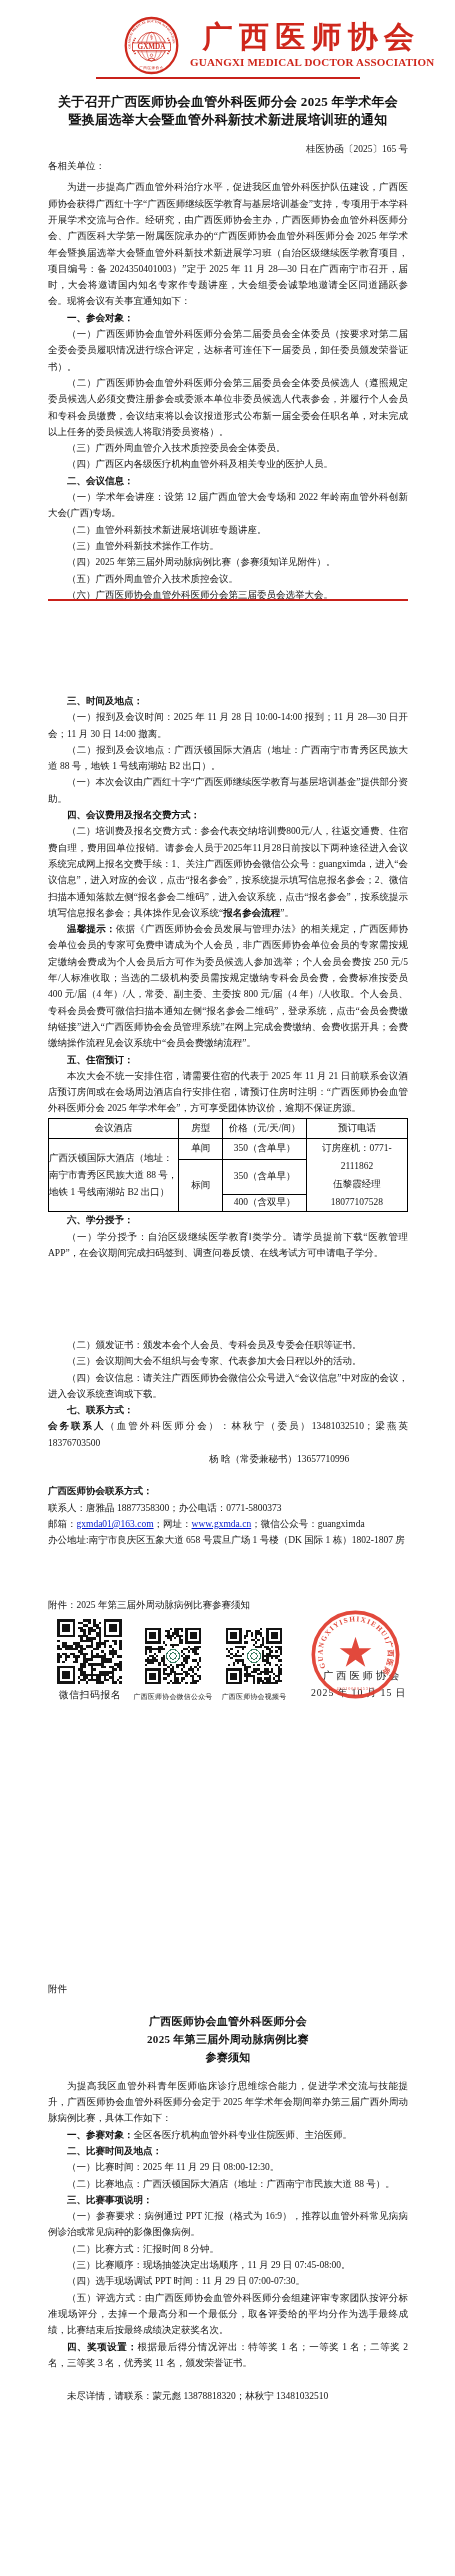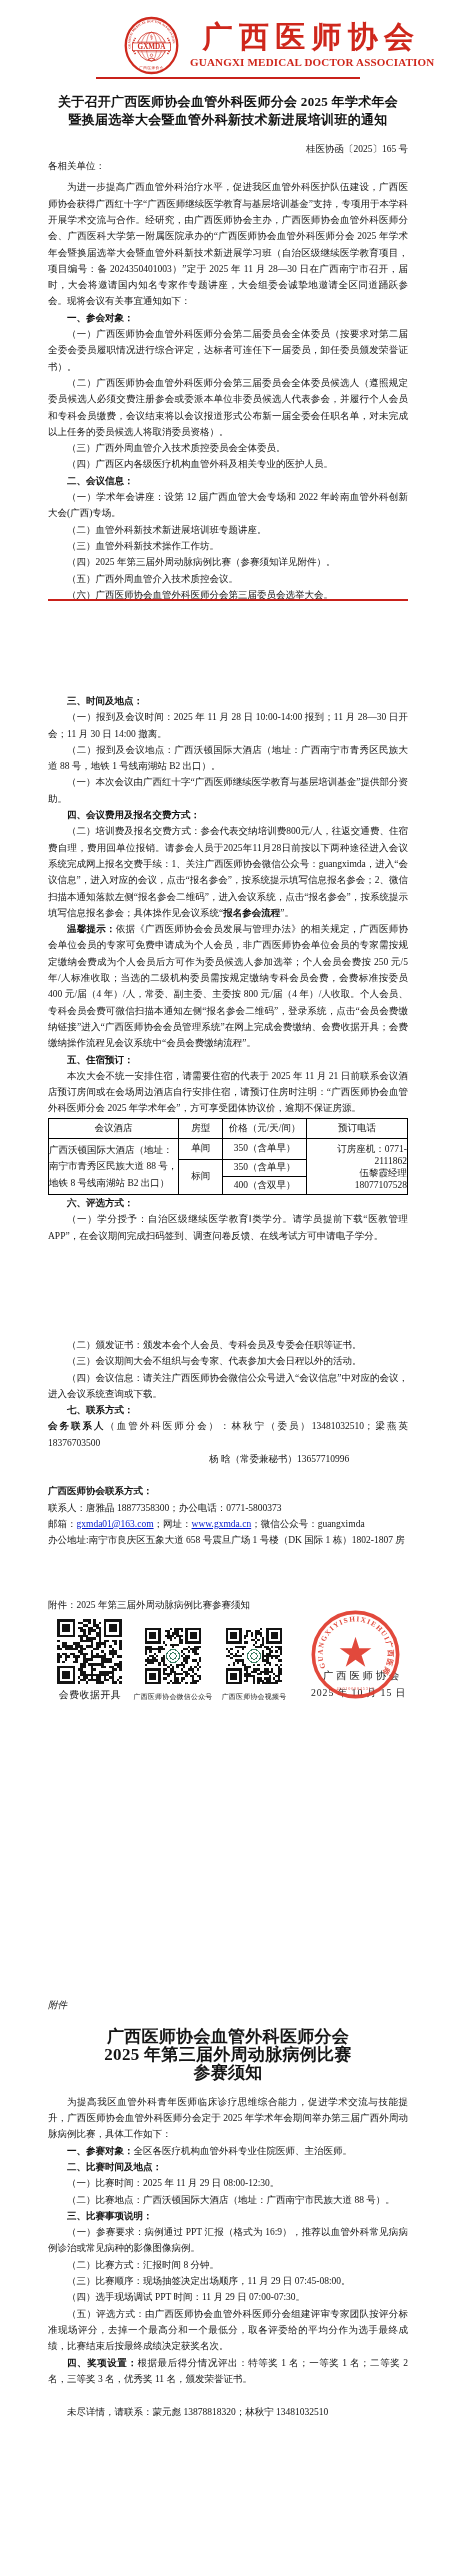--- a/index.html
+++ b/index.html
@@ -26,33 +26,33 @@
   .p1-footer .row{display:flex;justify-content:space-between;align-items:flex-start;margin-top:48px;}
   .p1-footer .row span{color:#c9211a;font-weight:700;font-size:9.2px;font-family:"Liberation Sans",sans-serif;white-space:nowrap;}
   
   table.hotel{border-collapse:collapse;width:100%;table-layout:fixed;margin-top:1.1px;}
   table.hotel th,table.hotel td{border:0.9px solid #000;font-size:9.5px;font-weight:400;padding:0;}
   table.hotel th{height:19.5px;text-align:center;}
   td.hotelcell{padding:2.3px 5.7px;line-height:16.6px;text-align:left;}
   td.cc{text-align:center;line-height:1.25;}
   td.r1{height:19.5px;}
   td.r2{height:16.6px;}
-  td.phonecell{padding:2.3px 6.9px;line-height:12px;text-align:right;}
+  td.phonecell{padding:2.3px 6.9px;line-height:18px;text-align:center;}
   
   .qr-item{position:absolute;}
   .qr-cap{position:absolute;text-align:center;white-space:nowrap;}
   .cap-big{font-size:9.8px;letter-spacing:0.6px;}
   .cap-small{font-size:6.9px;letter-spacing:0.3px;}
   .sig-org{position:absolute;font-size:10.3px;letter-spacing:2.9px;color:#1b1b1b;white-space:nowrap;z-index:1;}
   .sig-date{position:absolute;font-size:9.8px;letter-spacing:0.9px;color:#1b1b1b;white-space:nowrap;z-index:1;}
   .seal{position:absolute;z-index:2;opacity:0.92;}
   
-  .att-label{margin-top:16px;font-style:italic;}
+  .att-label{margin-top:0;}
   .att-title{margin-top:15px;}
-  .att-title p{text-align:center;font-size:17px;font-weight:700;line-height:18px;letter-spacing:0.3px;}
+  .att-title p{text-align:center;font-size:11px;font-weight:700;line-height:18px;letter-spacing:0.3px;}
   .p4-paras{margin-top:11.5px;}
 </style>
 </head>
 <body>
 
 <div class="page pad">
   <div class="lh-wrap">
     <svg class="logo" viewBox="0 0 96 102" xmlns="http://www.w3.org/2000/svg">
       <ellipse cx="48" cy="51" rx="45" ry="48" fill="none" stroke="#cf2a1e" stroke-width="4"></ellipse>
       <defs>
@@ -133,41 +133,41 @@
         <tr>
       <th style="width:36%">会议酒店</th>
       <th style="width:12%">房型</th>
       <th style="width:23%">价格（元/天/间）</th>
       <th>预订电话</th>
     </tr>
     <tr>
       <td class="hotelcell" rowspan="3">
         <div>广西沃顿国际大酒店（地址：</div>
         <div>南宁市青秀区民族大道 88 号，</div>
-        <div>地铁 8 号线南湖站 B2 出口）</div>
+        <div>地铁 1 号线南湖站 B2 出口）</div>
       </td>
       <td class="cc r1">单间</td>
       <td class="cc r1">350（含单早）</td>
       <td class="phonecell" rowspan="3">
         <div>订房座机：0771-2111862</div>
         <div>伍黎霞经理 18077107528</div>
       </td>
     </tr>
     <tr>
       <td class="cc r2" rowspan="2">标间</td>
       <td class="cc r2">350（含单早）</td>
     </tr>
     <tr>
       <td class="cc r2">400（含双早）</td>
     </tr>
   </tbody>
     </table>
 
   <div>
-      <p style="text-indent: 2em;"><span class="b">六、评选方式：</span></p>
+      <p style="text-indent: 2em;"><span class="b">六、学分授予：</span></p>
       <p style="text-indent: 2em;"><span>（一）学分授予：自治区级继续医学教育Ⅰ类学分。请学员提前下载“医教管理APP”，在会议期间完成扫码签到、调查问卷反馈、在线考试方可申请电子学分。</span></p>
     </div>
 </div>
 
 <div class="page pad" style="padding-top:49px;">
   <div>
       <p style="text-indent: 2em;"><span>（二）颁发证书：颁发本会个人会员、专科会员及专委会任职等证书。</span></p>
       <p style="text-indent: 2em;"><span>（三）会议期间大会不组织与会专家、代表参加大会日程以外的活动。</span></p>
       <p style="text-indent: 2em;"><span>（四）会议信息：请关注广西医师协会微信公众号进入“会议信息”中对应的会议，进入会议系统查询或下载。</span></p>
       <p style="text-indent: 2em;"><span class="b">七、联系方式：</span></p>
@@ -416,21 +416,21 @@
         <rect x="0" y="0" width="7" height="7" fill="#141414"></rect>
         <rect x="1" y="1" width="5" height="5" fill="#fff"></rect>
         <rect x="2" y="2" width="3" height="3" fill="#141414"></rect>
         <rect x="18" y="0" width="7" height="7" fill="#141414"></rect>
         <rect x="19" y="1" width="5" height="5" fill="#fff"></rect>
         <rect x="20" y="2" width="3" height="3" fill="#141414"></rect>
         <rect x="0" y="18" width="7" height="7" fill="#141414"></rect>
         <rect x="1" y="19" width="5" height="5" fill="#fff"></rect>
         <rect x="2" y="20" width="3" height="3" fill="#141414"></rect>
       </svg></div>
-  <div class="qr-cap cap-big" style="left:51px;top:401px;width:78px;">会费收据开具</div>
+  <div class="qr-cap cap-big" style="left:51px;top:401px;width:78px;">微信扫码报名</div>
 
   <div class="qr-item" style="left:145px;top:340px;width:56px;height:56px;"><svg xmlns="http://www.w3.org/2000/svg" width="100%" height="100%" viewBox="0 0 25 25" shape-rendering="crispEdges">
         <rect width="25" height="25" fill="#fff"></rect>
         <rect x="11" y="0" width="1" height="1" fill="#141414"></rect>
         <rect x="13" y="0" width="1" height="1" fill="#141414"></rect>
         <rect x="14" y="0" width="1" height="1" fill="#141414"></rect>
         <rect x="15" y="0" width="1" height="1" fill="#141414"></rect>
         <rect x="16" y="0" width="1" height="1" fill="#141414"></rect>
         <rect x="9" y="1" width="1" height="1" fill="#141414"></rect>
         <rect x="10" y="1" width="1" height="1" fill="#141414"></rect>

